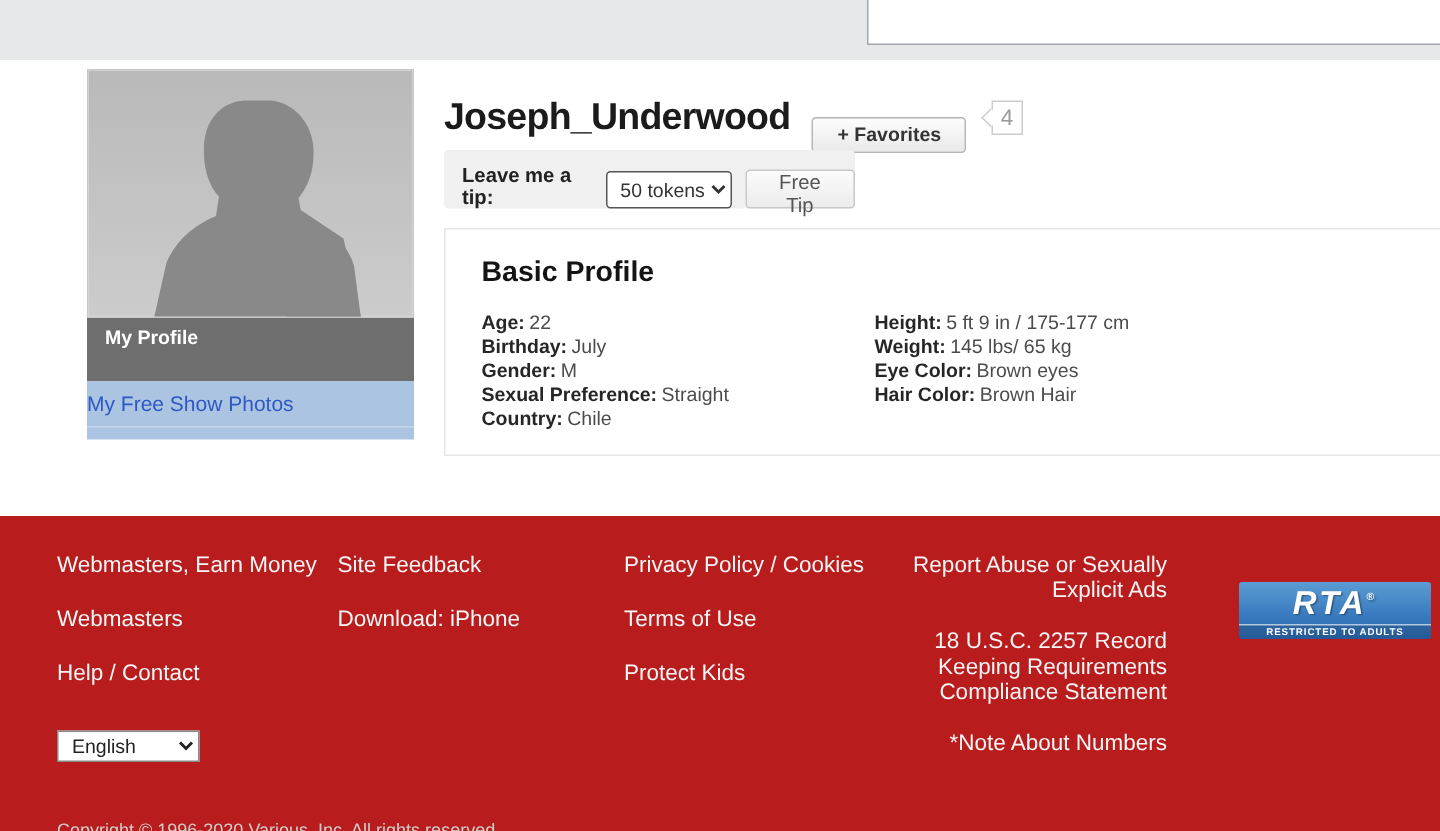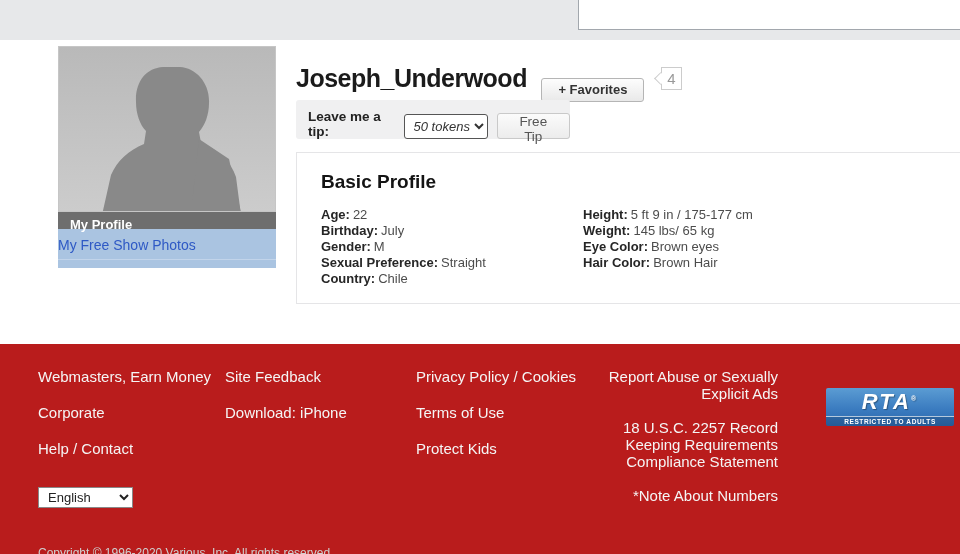--- a/index.html
+++ b/index.html
@@ -28,21 +28,21 @@
   .sidebar { position: absolute; left: 58px; top: 46px; width: 218px; }
   .photo-placeholder {
     width: 218px; height: 166px;
     background: linear-gradient(180deg, #b9b9b9, #cccccc);
     border: 1px solid #c6c6c6;
     overflow: hidden;
     position: relative;
   }
   .photo-placeholder svg { position: absolute; bottom: -2px; left: 0; }
   .sidebar-bar-dark {
-    width: 218px; height: 17px;
+    width: 218px; height: 42px;
     background: #6e6e6e;
     color: #ffffff;
     font-size: 13px; font-weight: bold;
     line-height: 25px;
     padding-left: 12px;
   }
   .sidebar-link-row {
     width: 218px; height: 31px;
     background: #aac4e1;
     line-height: 31px;
@@ -98,21 +98,20 @@
     display: flex; align-items: flex-end;
     padding-left: 12px;
   }
   .tip-label { font-size: 13.5px; font-weight: bold; color: #222; margin-right: 6px; }
   .tip-select {
     width: 90px; height: 25px;
     border: 1px solid #555; border-radius: 3px;
     background: #ffffff;
     font-family: inherit; font-size: 13px; color: #333;
     padding-left: 5px;
-    font-style: italic;
   }
   .give-tip-btn {
     margin-left: 9px;
     height: 26px; padding: 0 13px;
     background: linear-gradient(180deg, #fbfbfb, #ececec);
     border: 1px solid #c9c9c9; border-radius: 3px;
     font-family: inherit; font-size: 13.5px; color: #555;
     cursor: pointer;
   }
 
@@ -238,21 +237,21 @@
         <div><span class="field-label">Eye Color:</span><span class="field-value">Brown eyes</span></div>
         <div><span class="field-label">Hair Color:</span><span class="field-value">Brown Hair</span></div>
       </div>
     </div>
   </div>
 </div>
 
 <div class="footer">
   <div class="f-col f-col-1">
     <a href="#" class="f-link">Webmasters, Earn Money</a>
-    <a href="#" class="f-link">Corporate</a>
+    <a href="#" class="f-link">Webmasters</a>
     <a href="#" class="f-link">Help / Contact</a>
     <select class="lang-select">
       <option>English</option>
     </select>
   </div>
   <div class="f-col f-col-2">
     <a href="#" class="f-link">Site Feedback</a>
     <a href="#" class="f-link">Download: iPhone</a>
   </div>
   <div class="f-col f-col-3">

